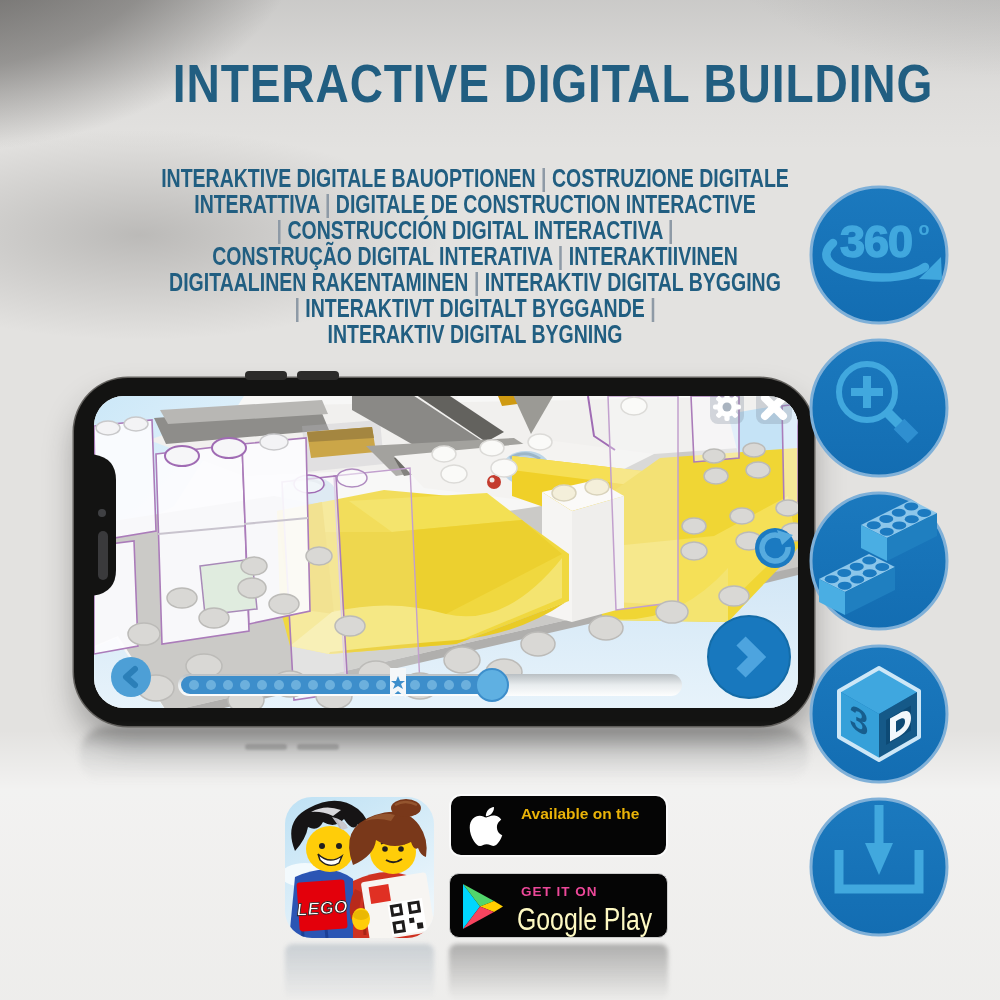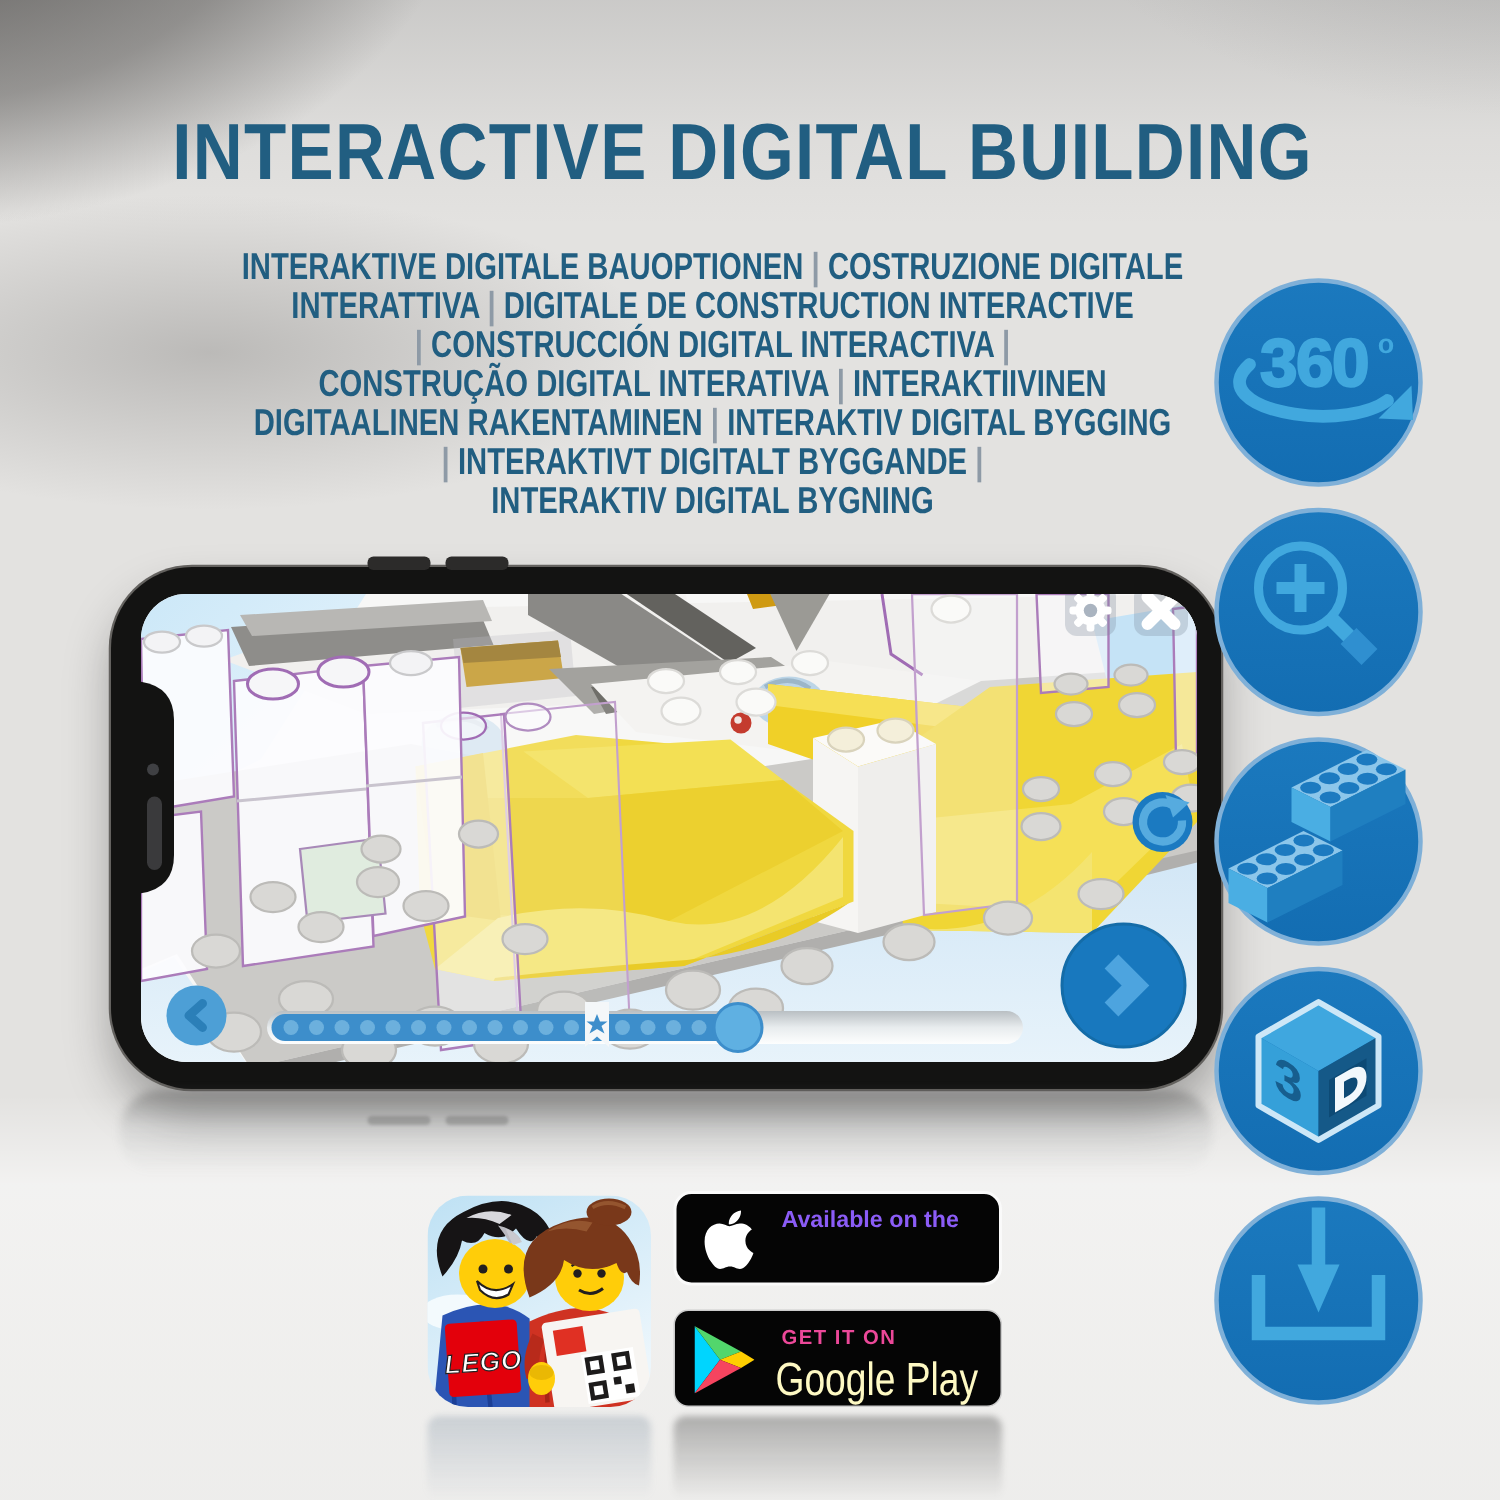--- a/index.html
+++ b/index.html
@@ -10,21 +10,21 @@
     radial-gradient(ellipse 430px 150px at 140px 235px, rgba(95,93,91,.3), rgba(120,118,116,0) 70%),
     radial-gradient(ellipse 480px 240px at 103% -90px, rgba(130,130,130,.38), rgba(130,130,130,0) 70%),
     linear-gradient(180deg, rgba(130,130,130,.25) 0%, rgba(150,150,150,.07) 9%, rgba(160,160,160,0) 15%),
     linear-gradient(180deg, rgba(255,255,255,0) 73%, rgba(255,255,255,.55) 79%, rgba(251,251,250,.5) 92%, rgba(246,246,245,.55) 100%),
     #e3e2e0;}
 .abs{position:absolute;}
 </style>
 </head>
 <body>
 
-<div class="abs" style="left:0;top:75px;width:990px;text-align:center;">
+<div class="abs" style="left:0;top:57px;width:990px;text-align:right;">
   <span style="display:inline-block;transform:scaleX(0.87);transform-origin:50% 50%;font-weight:bold;font-size:53px;line-height:53px;letter-spacing:1px;color:#215e81;white-space:nowrap;">INTERACTIVE DIGITAL BUILDING</span>
 </div>
 
 <div class="abs" style="left:0;top:165px;width:950px;text-align:center;font-weight:bold;font-size:25px;line-height:26px;color:#215e81;">
   <div style="transform:scaleX(0.78);transform-origin:50% 0;white-space:nowrap;">
   INTERAKTIVE DIGITALE BAUOPTIONEN <span style="color:#8e9aa6">|</span> COSTRUZIONE DIGITALE<br>
   INTERATTIVA <span style="color:#8e9aa6">|</span> DIGITALE DE CONSTRUCTION INTERACTIVE<br>
   <span style="color:#8e9aa6">|</span> CONSTRUCCIÓN DIGITAL INTERACTIVA <span style="color:#8e9aa6">|</span><br>
   CONSTRUÇÃO DIGITAL INTERATIVA <span style="color:#8e9aa6">|</span> INTERAKTIIVINEN<br>
   DIGITAALINEN RAKENTAMINEN <span style="color:#8e9aa6">|</span> INTERAKTIV DIGITAL BYGGING<br>
@@ -449,21 +449,21 @@
       <text x="37" y="117" font-family="Liberation Sans" font-size="17.5" font-weight="bold" font-style="italic" fill="#fff" text-anchor="middle" stroke="#221f1f" stroke-width="0.8" letter-spacing="0.5">LEGO</text>
     </g>
   </g>
 </svg>
 
 <div class="abs" style="left:449px;top:794px;width:219px;height:63px;background:#050505;border:2px solid #fafafa;border-radius:12px;box-sizing:border-box;">
 
   <svg class="abs" style="left:18px;top:10px;" width="34" height="40" viewBox="0 0 814 1000">
       <path fill="#fff" d="M788 341c-6 4-108 62-108 190 0 148 130 200 134 202-1 3-21 72-69 142-43 62-88 123-156 123s-86-40-164-40c-77 0-104 41-167 41s-106-57-156-127C44 788 0 661 0 540c0-194 126-297 250-297 66 0 121 43 163 43 40 0 101-46 176-46 29 0 133 3 199 101zM554 184c31-37 53-88 53-139 0-7-1-14-2-20-50 2-110 34-146 76-29 33-56 84-56 136 0 8 1 16 2 18 3 1 8 2 13 2 45 0 102-30 136-73z"></path>
     </svg>
-  <div class="abs" style="left:70px;top:9px;font-size:15.5px;font-weight:bold;color:#8b5cf6;white-space:nowrap;">Available on the</div>
+  <div class="abs" style="left:70px;top:9px;font-size:15.5px;font-weight:bold;color:#eab308;white-space:nowrap;">Available on the</div>
 </div>
 
 <div class="abs" style="left:449px;top:873px;width:219px;height:65px;background:#050505;border:1.5px solid #cccccc;border-radius:10px;box-sizing:border-box;">
 
   <svg class="abs" style="left:13px;top:10px;" width="40" height="45" viewBox="0 0 40 45">
     <polygon points="0,0 0,45 17,22.5" fill="#00d5fe"></polygon>
     <polygon points="0,0 31,17 17,22.5" fill="#52d66c"></polygon>
     <polygon points="31,17 40,22.5 31,28 17,22.5" fill="#ffce00"></polygon>
     <polygon points="0,45 17,22.5 31,28" fill="#f6445f"></polygon>
   </svg>

